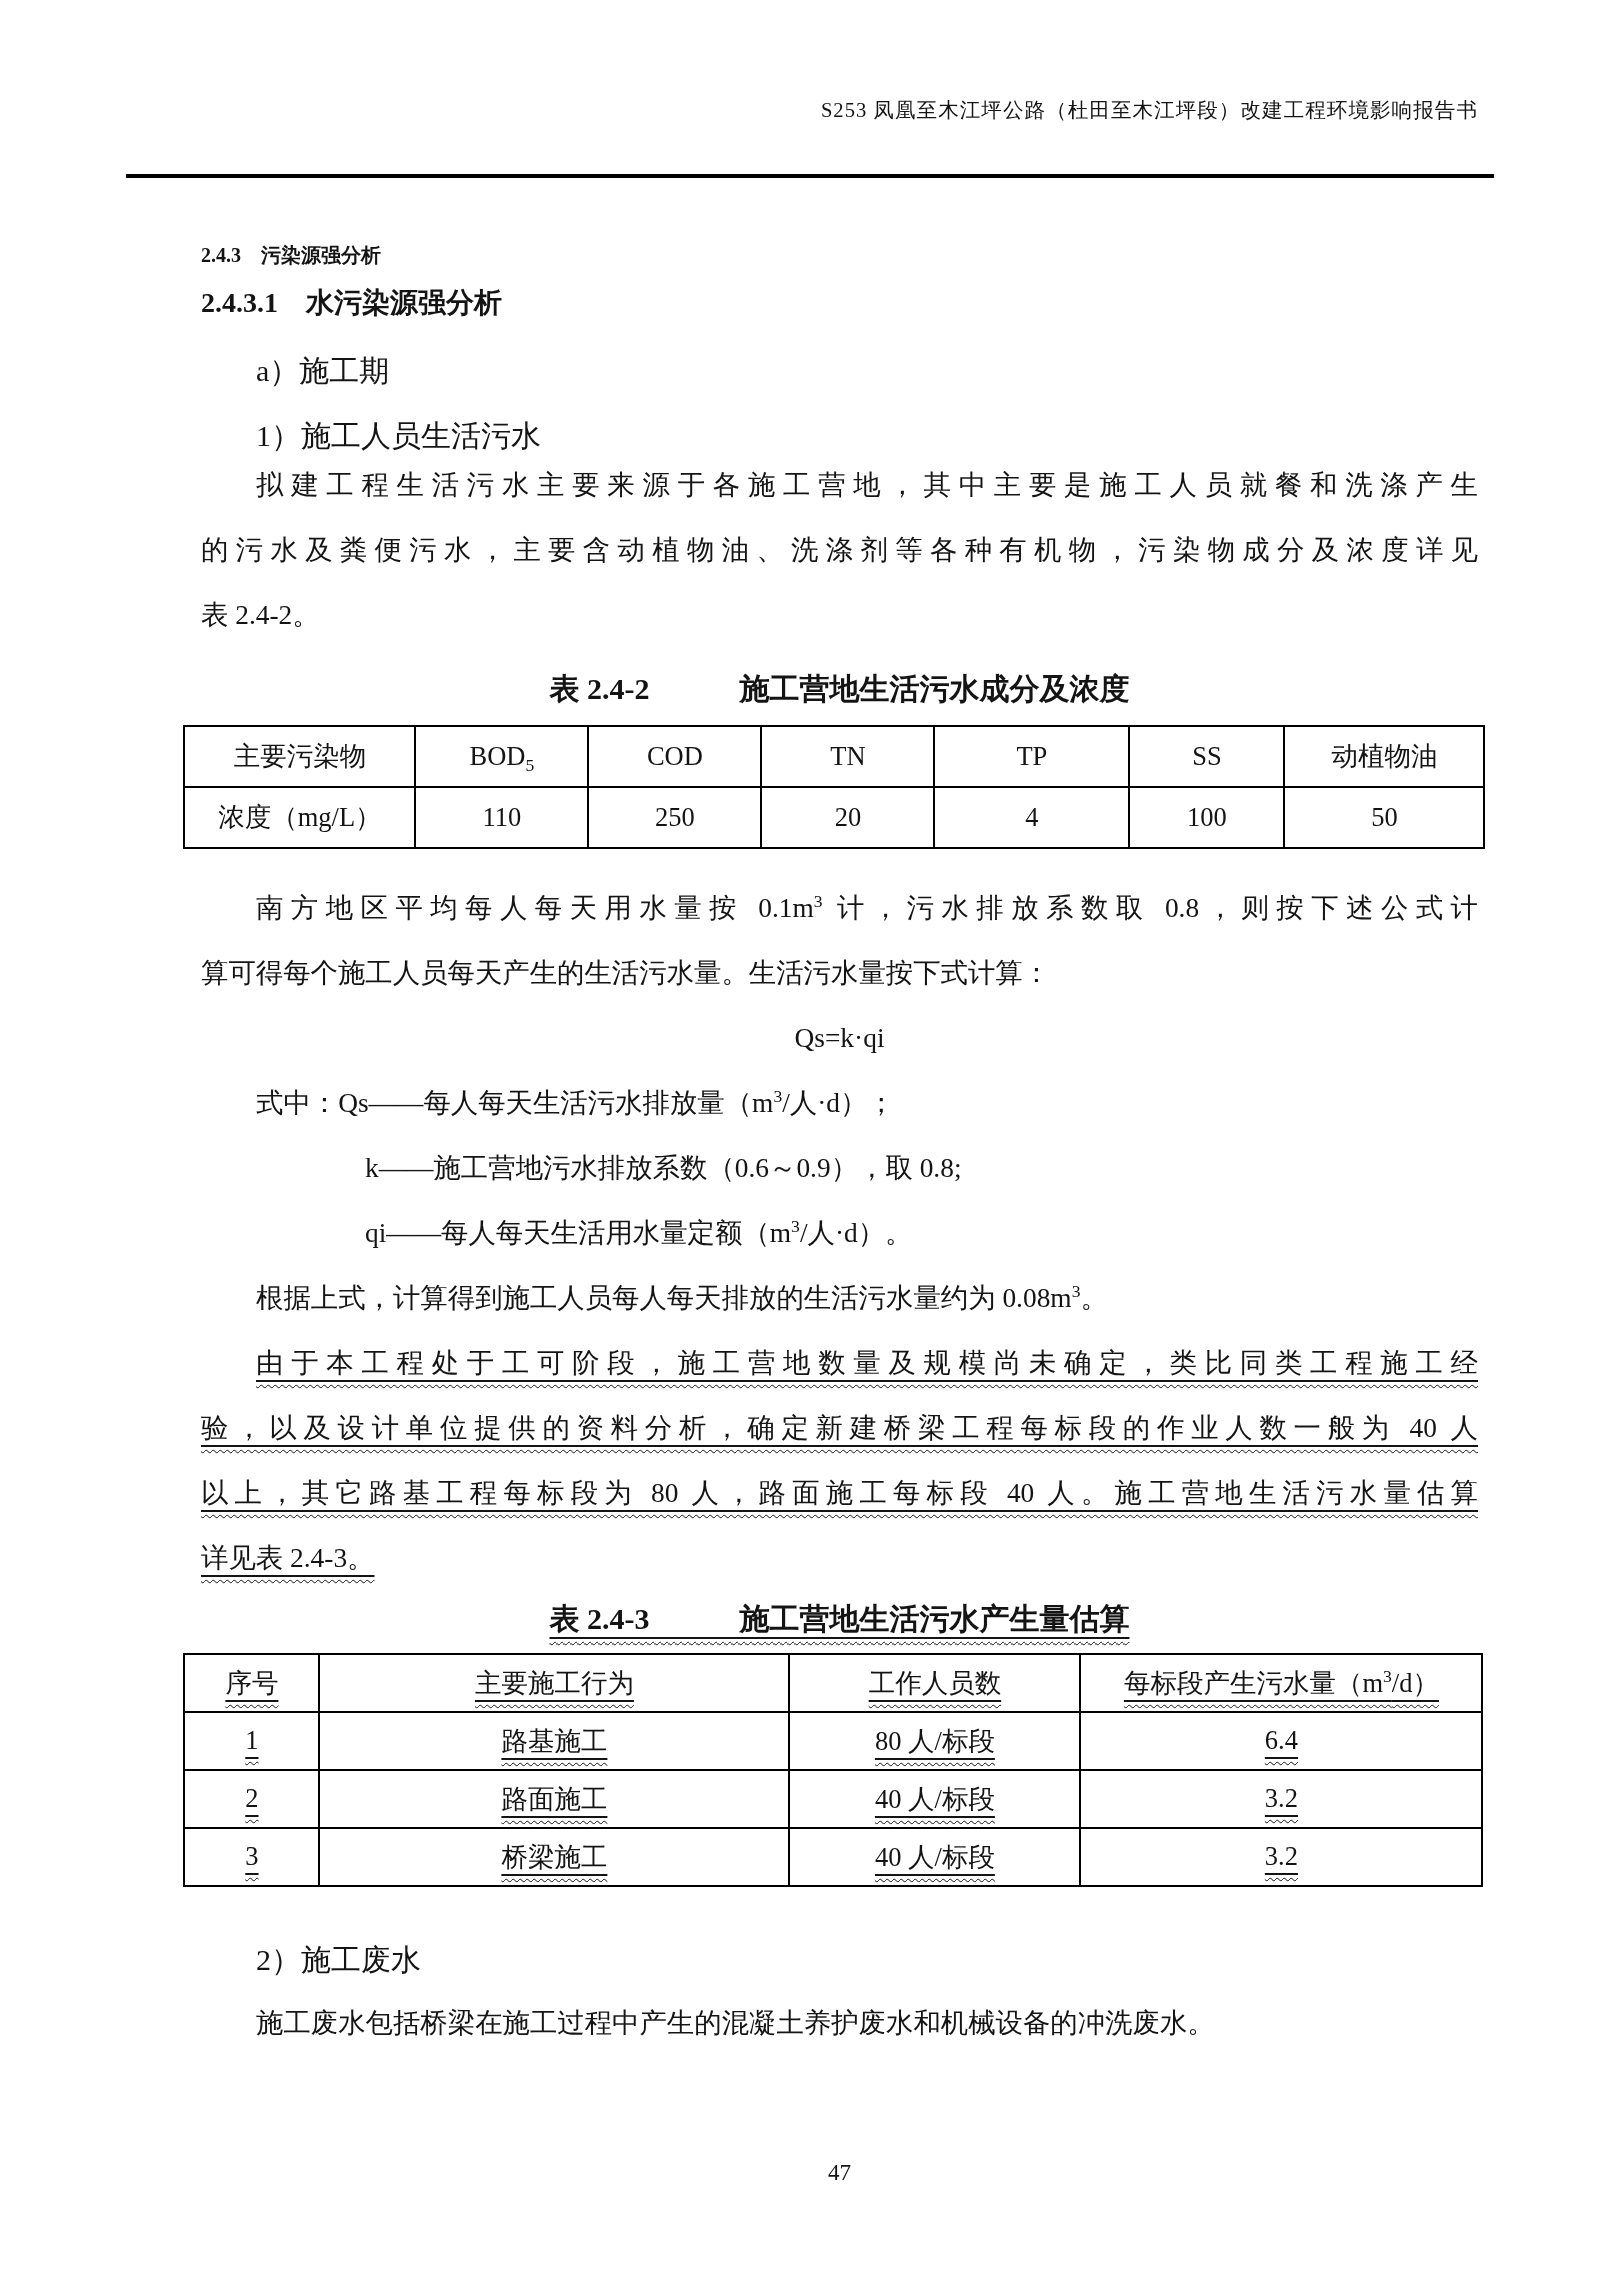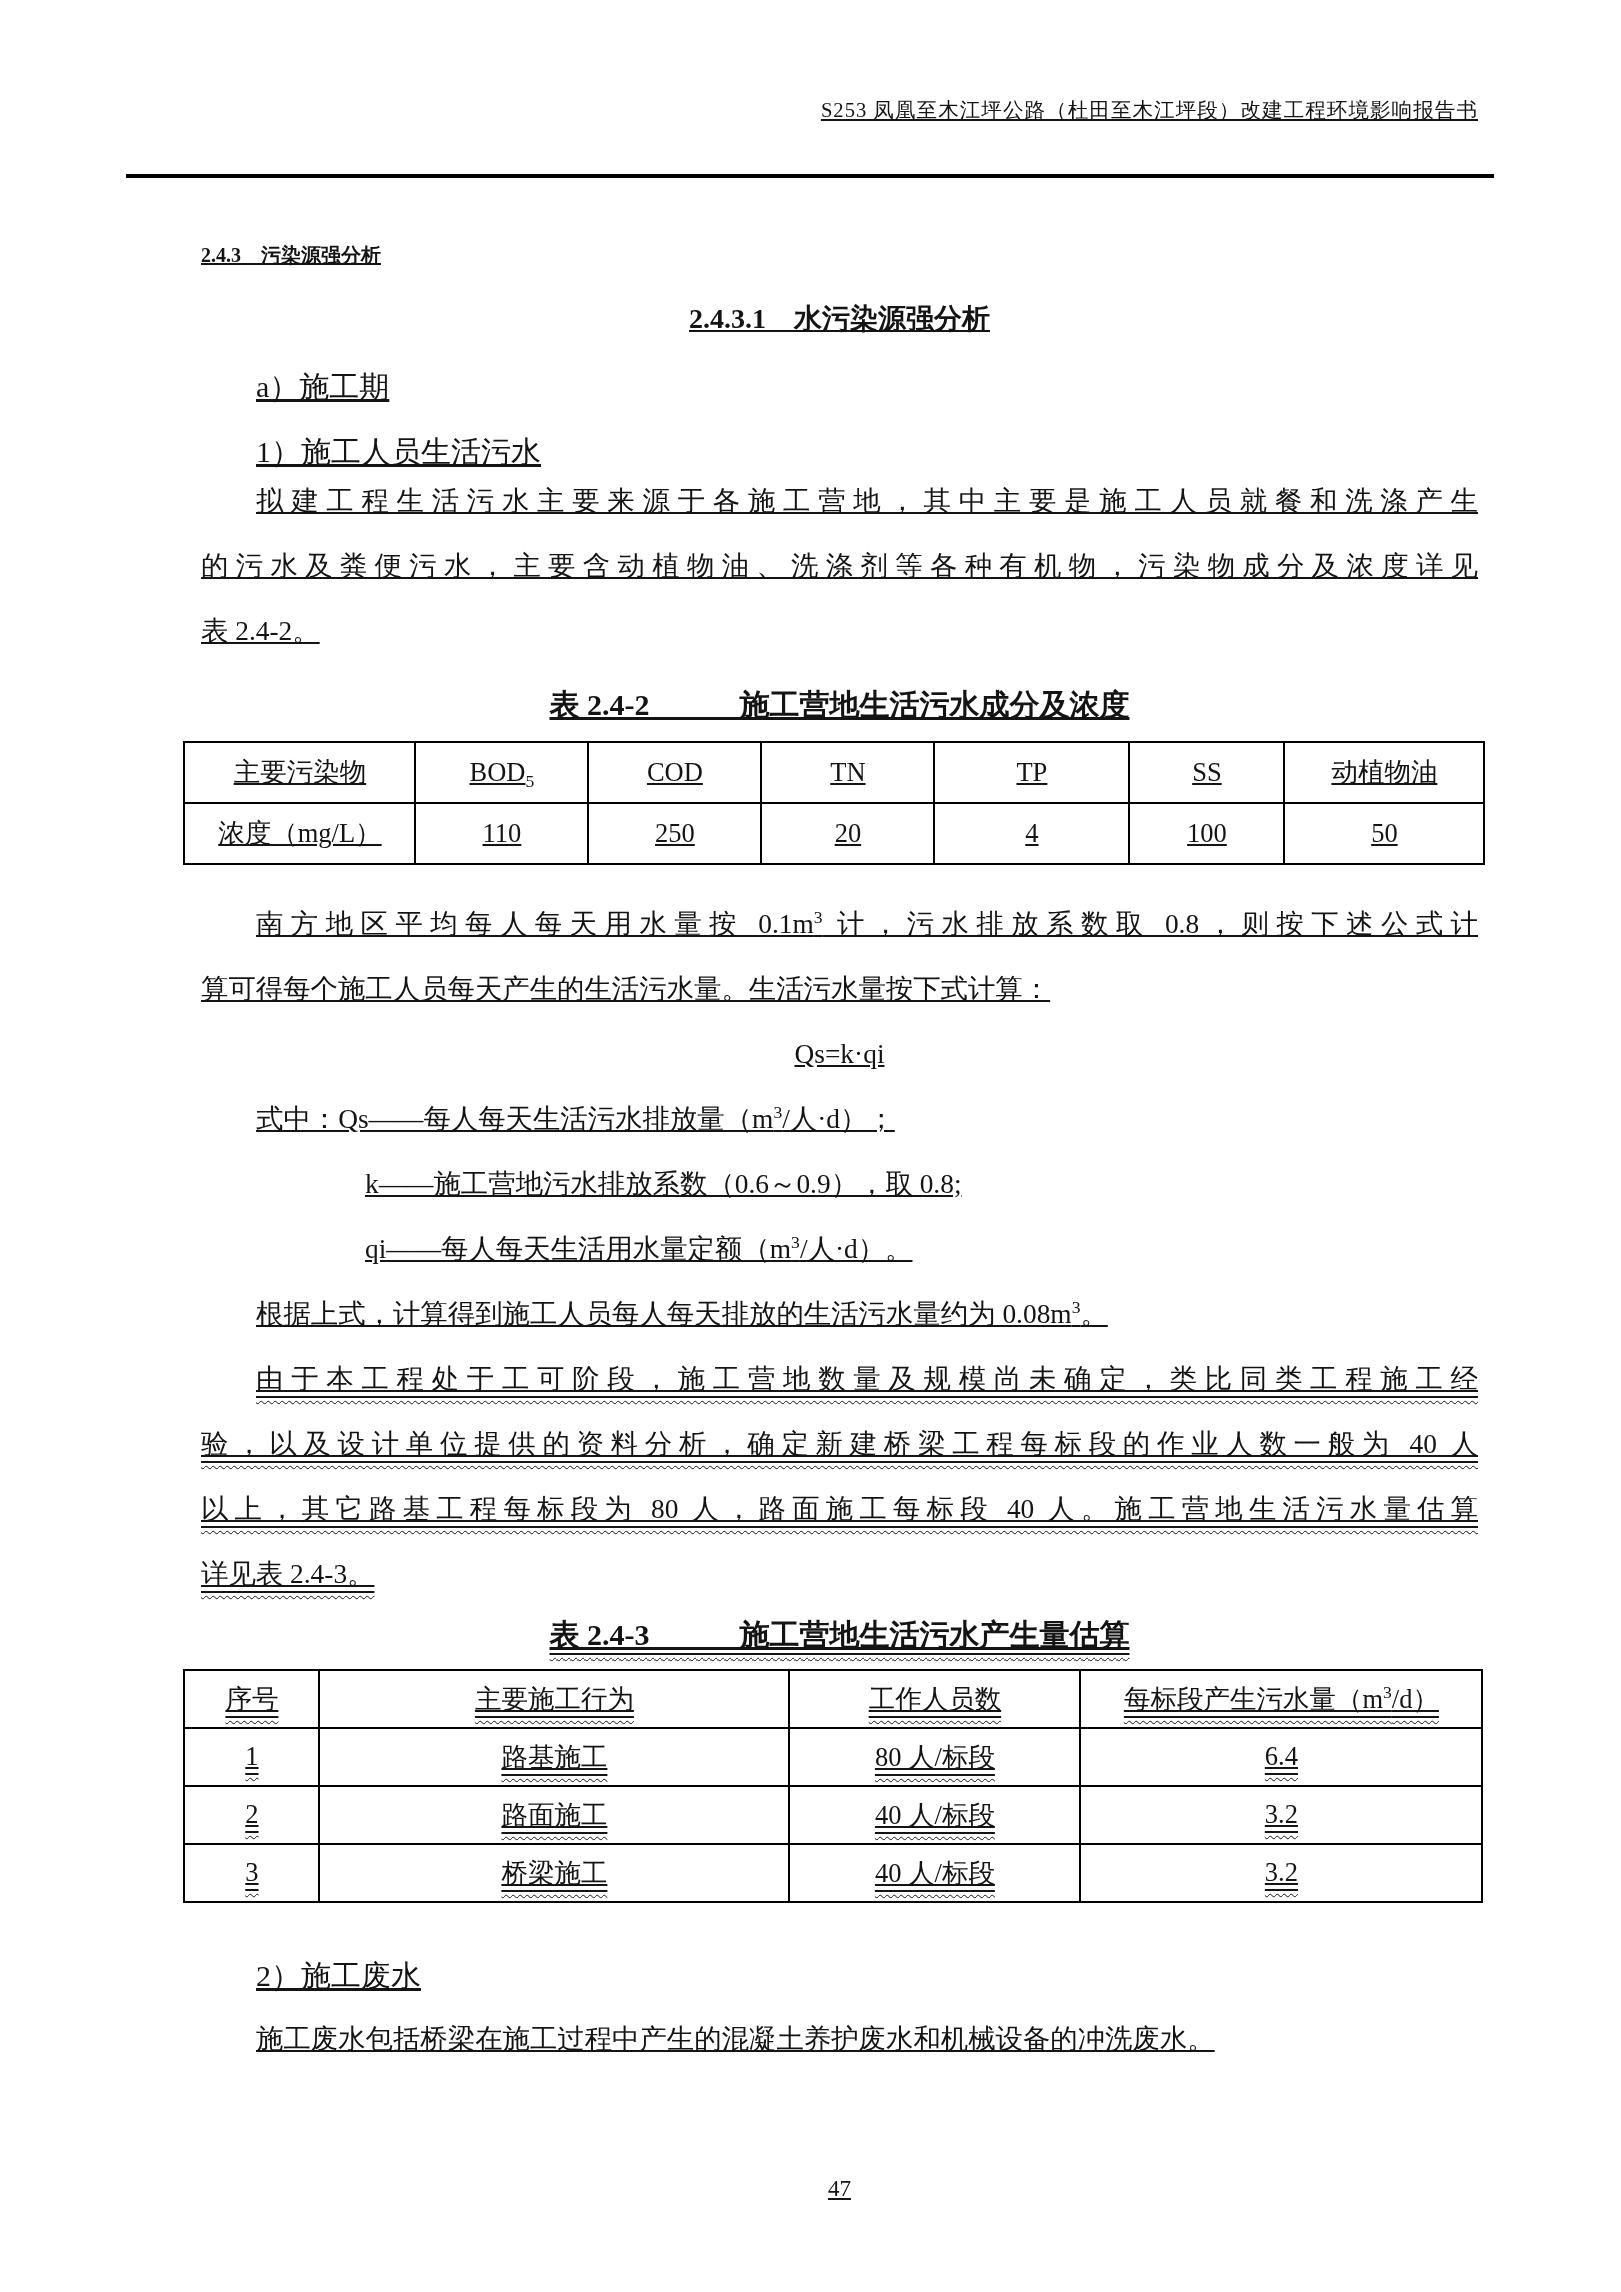--- a/index.html
+++ b/index.html
@@ -4,35 +4,34 @@
 <style>
   html,body{margin:0;padding:0;}
   body{background:#ffffff;}
   .page{
     position:relative;
     width:1621px;height:2293px;
     background:#ffffff;
     color:#141414;
     font-family:"Liberation Serif","DejaVu Serif",serif;
     overflow:hidden;
-    text-decoration:underline;
   }
   .content{padding:0 143px 0 201px;}
   .header-line{
     padding-top:100px;
     font-size:20.6px;line-height:21.6px;
     text-align:right;
     letter-spacing:1px;
   }
   .rule{
     margin-top:52px;margin-left:-75px;
     width:1368px;height:4.9px;background:#000;
   }
   .h1{margin-top:63px;font-size:20px;line-height:29px;font-weight:600;}
-  .h2{margin-top:34px;font-size:28px;line-height:29px;font-weight:600;text-align:center;}
+  .h2{margin-top:18px;font-size:28px;line-height:29px;font-weight:600;}
   .item{margin-top:39px;font-size:30px;line-height:29px;padding-left:55px;}
   .item.tight{margin-top:36px;}
   .bodyline{font-size:27.4px;line-height:65px;}
   .jl{text-align:justify;text-align-last:justify;}
   .ind2{text-indent:55px;}
   .ind6{padding-left:164px;}
   .p1{margin-top:2.9px;}
   .p2{margin-top:27.4px;}
   .caption{
     font-size:30px;line-height:29px;font-weight:bold;text-align:center;

